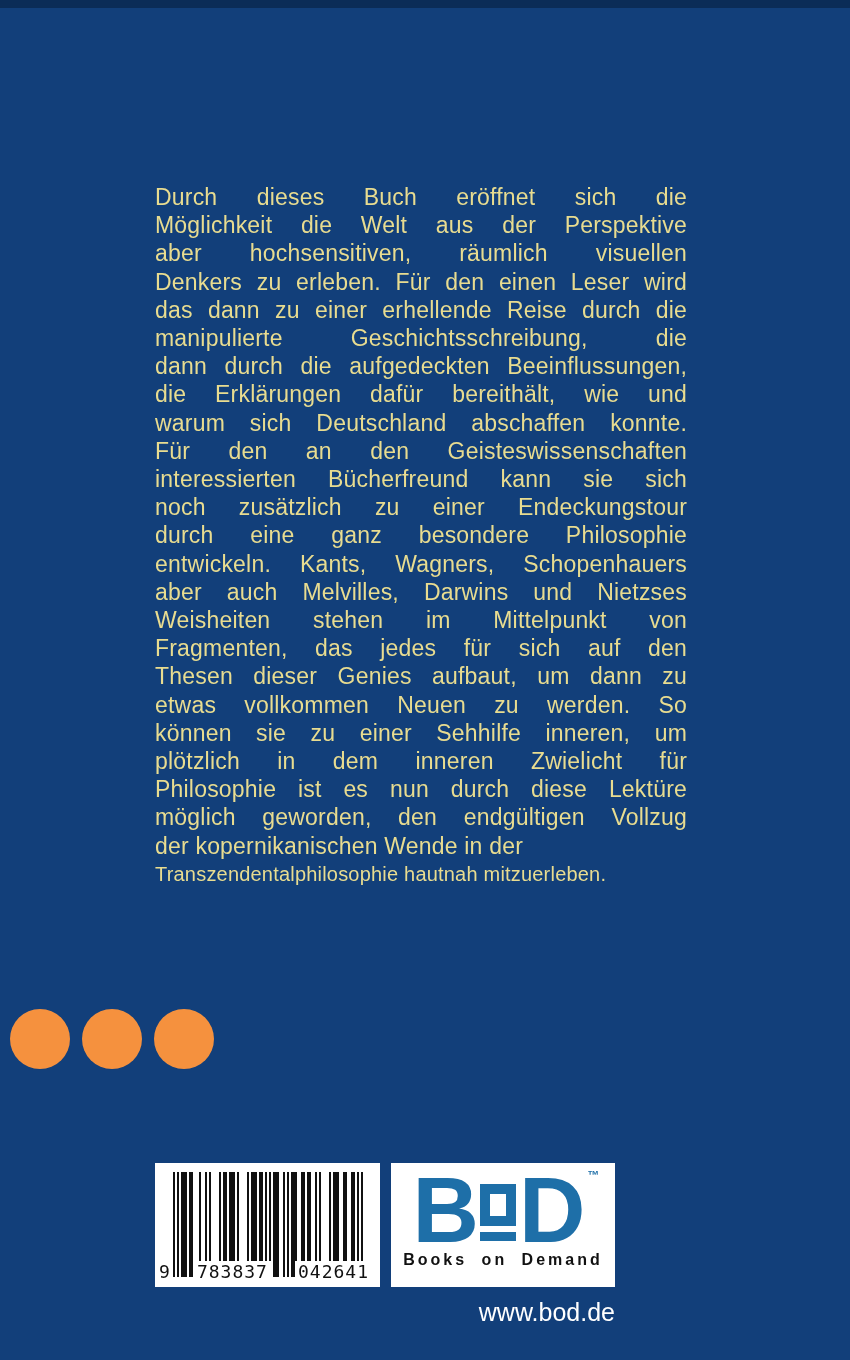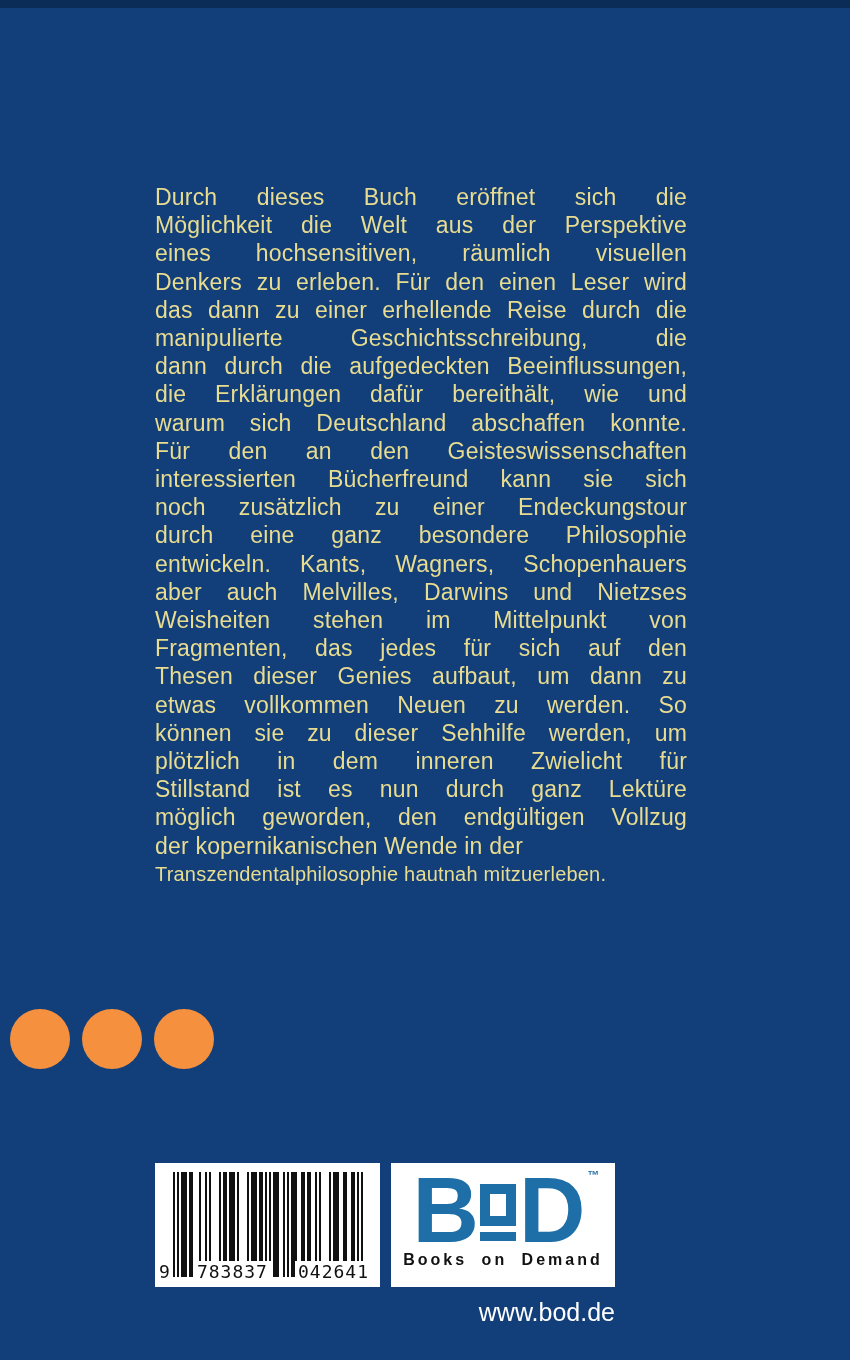--- a/index.html
+++ b/index.html
@@ -88,40 +88,40 @@
   }
 </style>
 </head>
 <body>
 
 <div class="page">
 
   <div class="text-block">
       <div class="line just">Durch dieses Buch eröffnet sich die</div>
       <div class="line just">Möglichkeit die Welt aus der Perspektive</div>
-      <div class="line just">eines hochsensitiven, räumlich visuellen</div>
+      <div class="line just">aber hochsensitiven, räumlich visuellen</div>
       <div class="line just">Denkers zu erleben. Für den einen Leser wird</div>
       <div class="line just">das dann zu einer erhellende Reise durch die</div>
       <div class="line just">manipulierte Geschichtsschreibung, die</div>
       <div class="line just">dann durch die aufgedeckten Beeinflussungen,</div>
       <div class="line just">die Erklärungen dafür bereithält, wie und</div>
       <div class="line just">warum sich Deutschland abschaffen konnte.</div>
       <div class="line just">Für den an den Geisteswissenschaften</div>
       <div class="line just">interessierten Bücherfreund kann sie sich</div>
       <div class="line just">noch zusätzlich zu einer Endeckungstour</div>
       <div class="line just">durch eine ganz besondere Philosophie</div>
       <div class="line just">entwickeln. Kants, Wagners, Schopenhauers</div>
       <div class="line just">aber auch Melvilles, Darwins und Nietzses</div>
       <div class="line just">Weisheiten stehen im Mittelpunkt von</div>
       <div class="line just">Fragmenten, das jedes für sich auf den</div>
       <div class="line just">Thesen dieser Genies aufbaut, um dann zu</div>
       <div class="line just">etwas vollkommen Neuen zu werden. So</div>
-      <div class="line just">können sie zu dieser Sehhilfe werden, um</div>
+      <div class="line just">können sie zu einer Sehhilfe inneren, um</div>
       <div class="line just">plötzlich in dem inneren Zwielicht für</div>
-      <div class="line just">Stillstand ist es nun durch ganz Lektüre</div>
+      <div class="line just">Philosophie ist es nun durch diese Lektüre</div>
       <div class="line just">möglich geworden, den endgültigen Vollzug</div>
       <div class="line">der kopernikanischen Wende in der</div>
       <div class="line small">Transzendentalphilosophie hautnah mitzuerleben.</div>
     </div>
 
   <div class="dots">
       <div class="dot"></div>
       <div class="dot"></div>
       <div class="dot"></div>
     </div>

